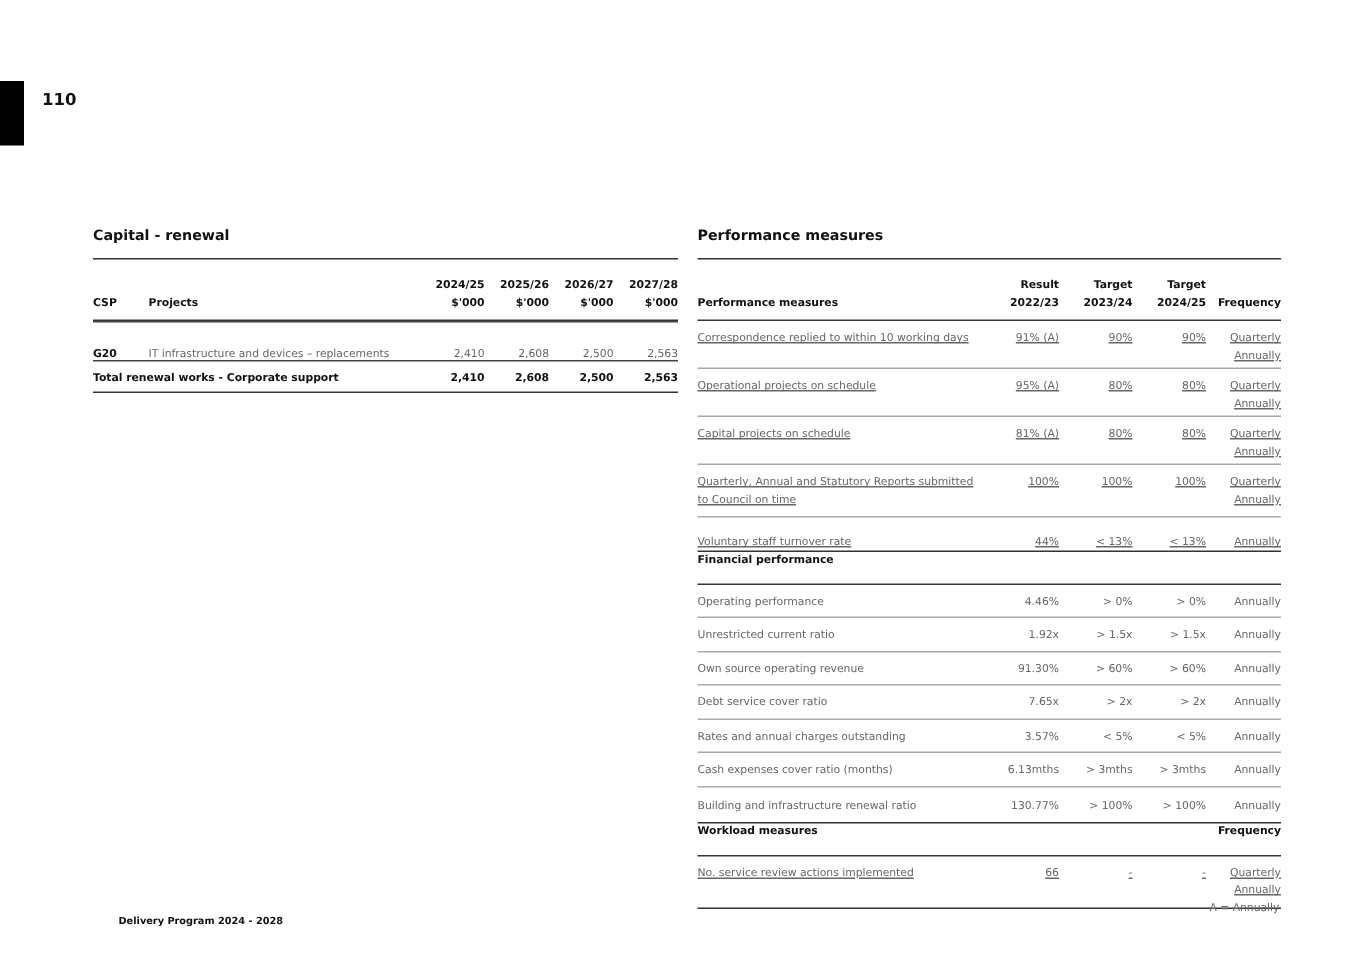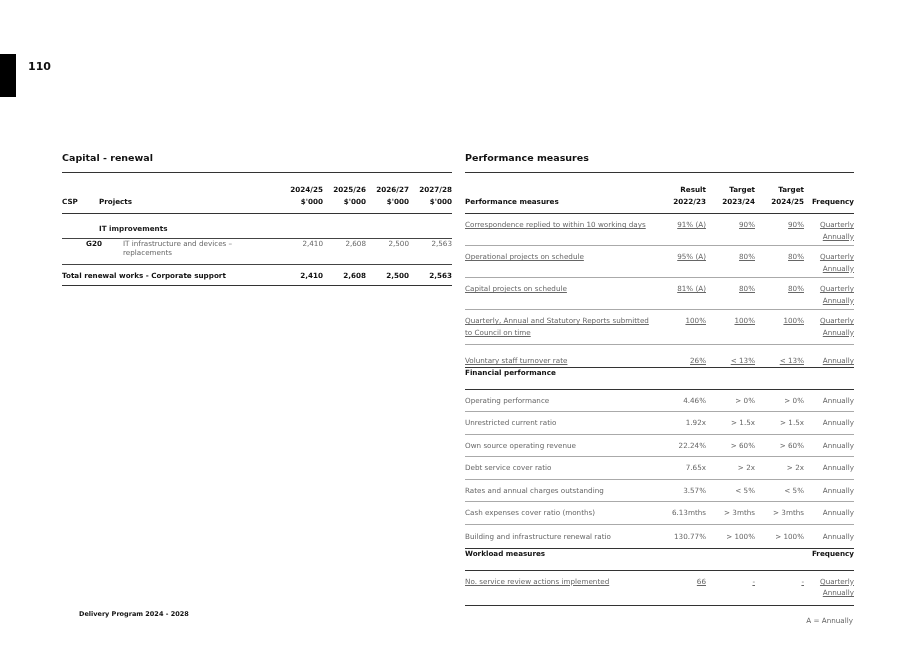--- a/index.html
+++ b/index.html
@@ -15,21 +15,21 @@
     .cap { position: absolute; left: 62px; top: 172px; width: 390px; }
     .rule-thick { border-top: 1.5px solid #333; }
     .rule-mid { border-top: 1.2px solid #444; }
     .rule-thin { border-top: 1px solid #aaa; }
     .cap .row { display: flex; align-items: flex-end; font-size: 7.2px; }
     .cap .c-csp { width: 37px; }
     .cap .c-proj { flex: 1; }
     .cap .c-num { width: 43px; text-align: right; }
     .cap .hdr { height: 40px; padding-bottom: 5px; font-weight: bold; color: #111; line-height: 12px; }
     .cap .sub { height: 24px; align-items: center; font-weight: bold; padding-top: 4px; }
-    .cap .data { height: 25px; align-items: flex-start; color: #666; margin-left: 24px; }
+    .cap .data { height: 25px; align-items: flex-end; color: #666; }
     .cap .data .c-csp { color: #111; font-weight: bold; }
     .cap .total { height: 20px; align-items: center; font-weight: bold; color: #111; }
 
     
     .perf { position: absolute; left: 465px; top: 172px; width: 389px; font-size: 7.2px; }
     .perf .row { display: flex; }
     .perf .c-m { flex: 1; }
     .perf .c-r { width: 53px; text-align: right; }
     .perf .c-t1 { width: 49px; text-align: right; }
     .perf .c-t2 { width: 49px; text-align: right; }
@@ -40,21 +40,21 @@
     .perf .data.two { height: 31px; }
     .perf .data.one { height: 21.5px; align-items: flex-end; }
     .perf .data.one .cell { padding-top: 0; }
     .perf .data.tall { height: 34px; }
     .perf .group { height: 21px; align-items: flex-start; font-weight: bold; color: #111; }
     .perf .wk-data { height: 34px; }
     .perf .wk-data .cell { padding-top: 5px; }
     .perf .fin { height: 21.5px; align-items: center; color: #666; }
     .perf .fin.lg { height: 23px; }
 
-    .note { position: absolute; right: 61px; top: 600px; font-size: 7.2px; color: #666; margin-top: 16px; }
+    .note { position: absolute; right: 61px; top: 600px; font-size: 7.2px; color: #666; }
     .footer { position: absolute; left: 79px; top: 610px; font-size: 6.5px; font-weight: bold; color: #111; }
   </style>
 </head>
 <body>
 
 <div class="page-tab"></div>
 <div class="page-number">110</div>
 
 <div class="section-title" style="left:62px; top:152px;">Capital - renewal</div>
 
@@ -74,24 +74,20 @@
     <div class="c-num">
         <div>2026/27</div>
         <div>$'000</div>
       </div>
     <div class="c-num">
         <div>2027/28</div>
         <div>$'000</div>
       </div>
   </div>
   <div class="rule-thick"></div>
-  <div class="row sub">
-    <div class="c-csp"></div>
-    <div class="c-proj">IT improvements</div>
-  </div>
   <div class="rule-mid"></div>
   <div class="row data">
     <div class="c-csp">G20</div>
     <div class="c-proj">IT infrastructure and devices – replacements</div>
     <div class="c-num">2,410</div>
     <div class="c-num">2,608</div>
     <div class="c-num">2,500</div>
     <div class="c-num">2,563</div>
   </div>
   <div class="rule-mid"></div>
@@ -169,21 +165,21 @@
     <div class="c-t1 cell">100%</div>
     <div class="c-t2 cell">100%</div>
     <div class="c-f cell">
         <div>Quarterly</div>
         <div>Annually</div>
       </div>
   </div>
   <div class="rule-thin"></div>
   <div class="row data one">
     <div class="c-m cell">Voluntary staff turnover rate</div>
-    <div class="c-r cell">26%</div>
+    <div class="c-r cell">44%</div>
     <div class="c-t1 cell">&lt; 13%</div>
     <div class="c-t2 cell">&lt; 13%</div>
     <div class="c-f cell">Annually</div>
   </div>
   <div class="rule-thick"></div>
 
   <div class="row group">
     <div class="c-m">Financial performance</div>
   </div>
   <div class="rule-thick"></div>
@@ -199,21 +195,21 @@
   <div class="row fin">
     <div class="c-m">Unrestricted current ratio</div>
     <div class="c-r">1.92x</div>
     <div class="c-t1">&gt; 1.5x</div>
     <div class="c-t2">&gt; 1.5x</div>
     <div class="c-f">Annually</div>
   </div>
   <div class="rule-thin"></div>
   <div class="row fin">
     <div class="c-m">Own source operating revenue</div>
-    <div class="c-r">22.24%</div>
+    <div class="c-r">91.30%</div>
     <div class="c-t1">&gt; 60%</div>
     <div class="c-t2">&gt; 60%</div>
     <div class="c-f">Annually</div>
   </div>
   <div class="rule-thin"></div>
   <div class="row fin">
     <div class="c-m">Debt service cover ratio</div>
     <div class="c-r">7.65x</div>
     <div class="c-t1">&gt; 2x</div>
     <div class="c-t2">&gt; 2x</div>

